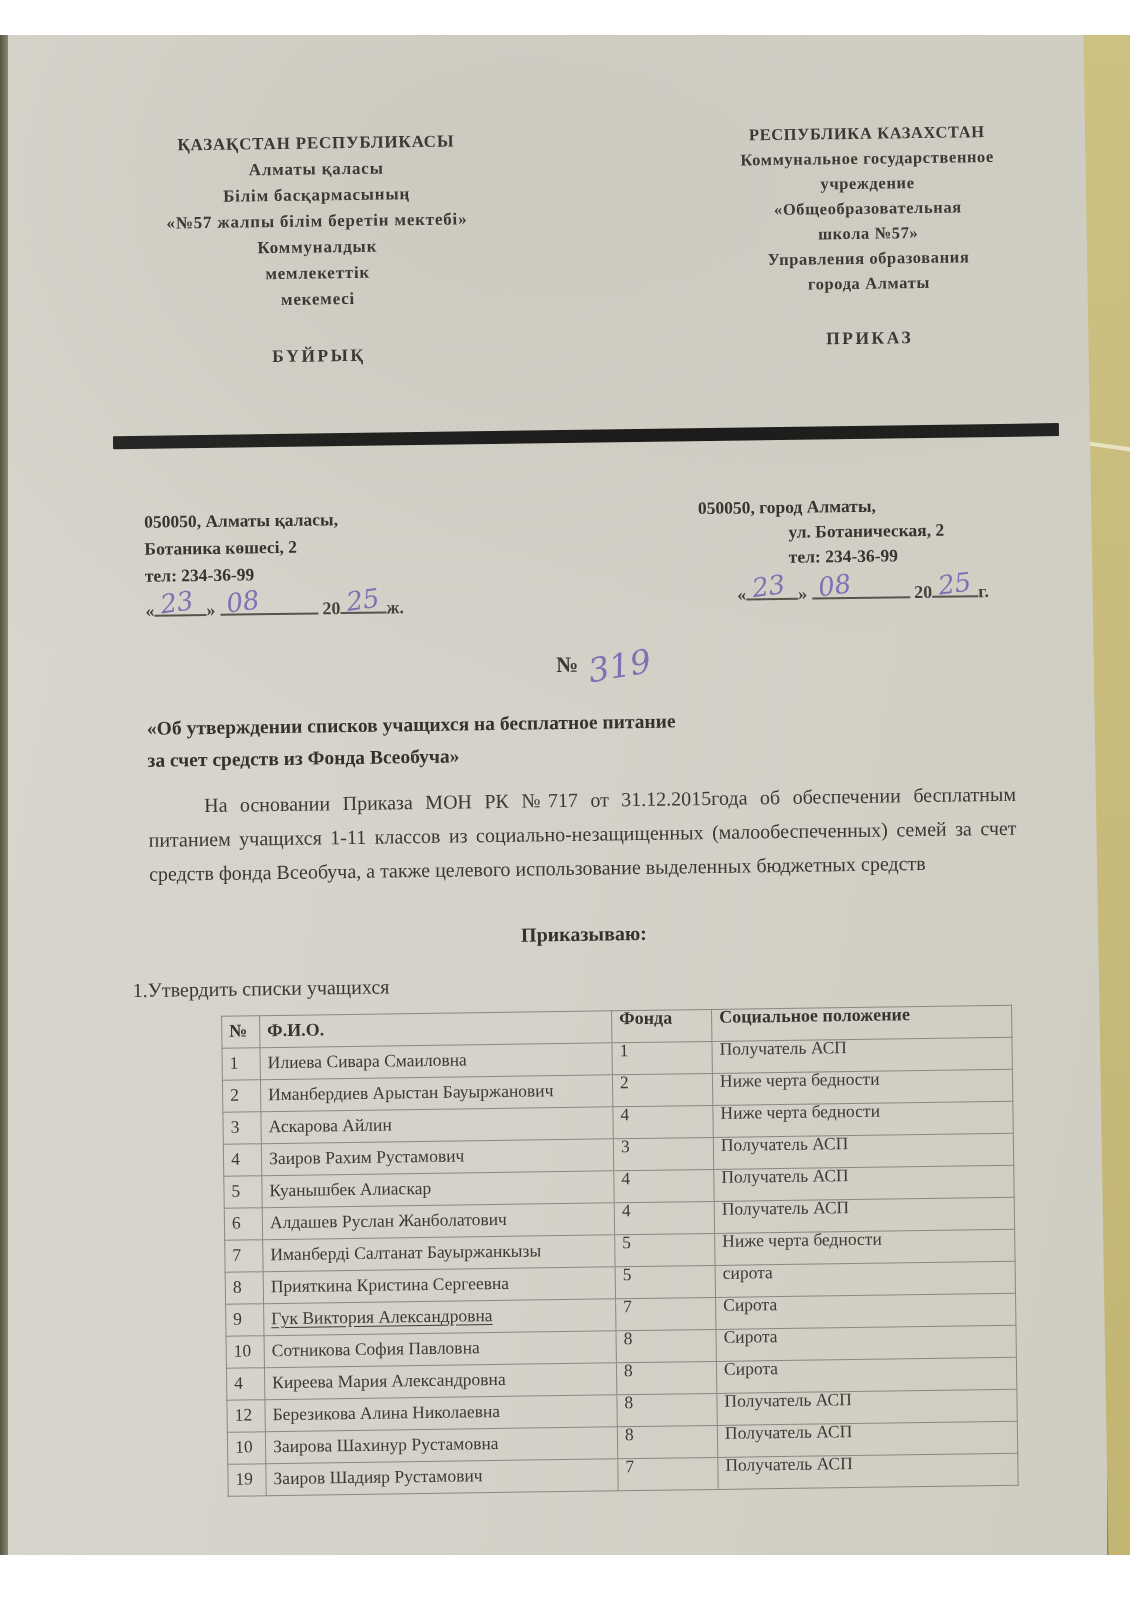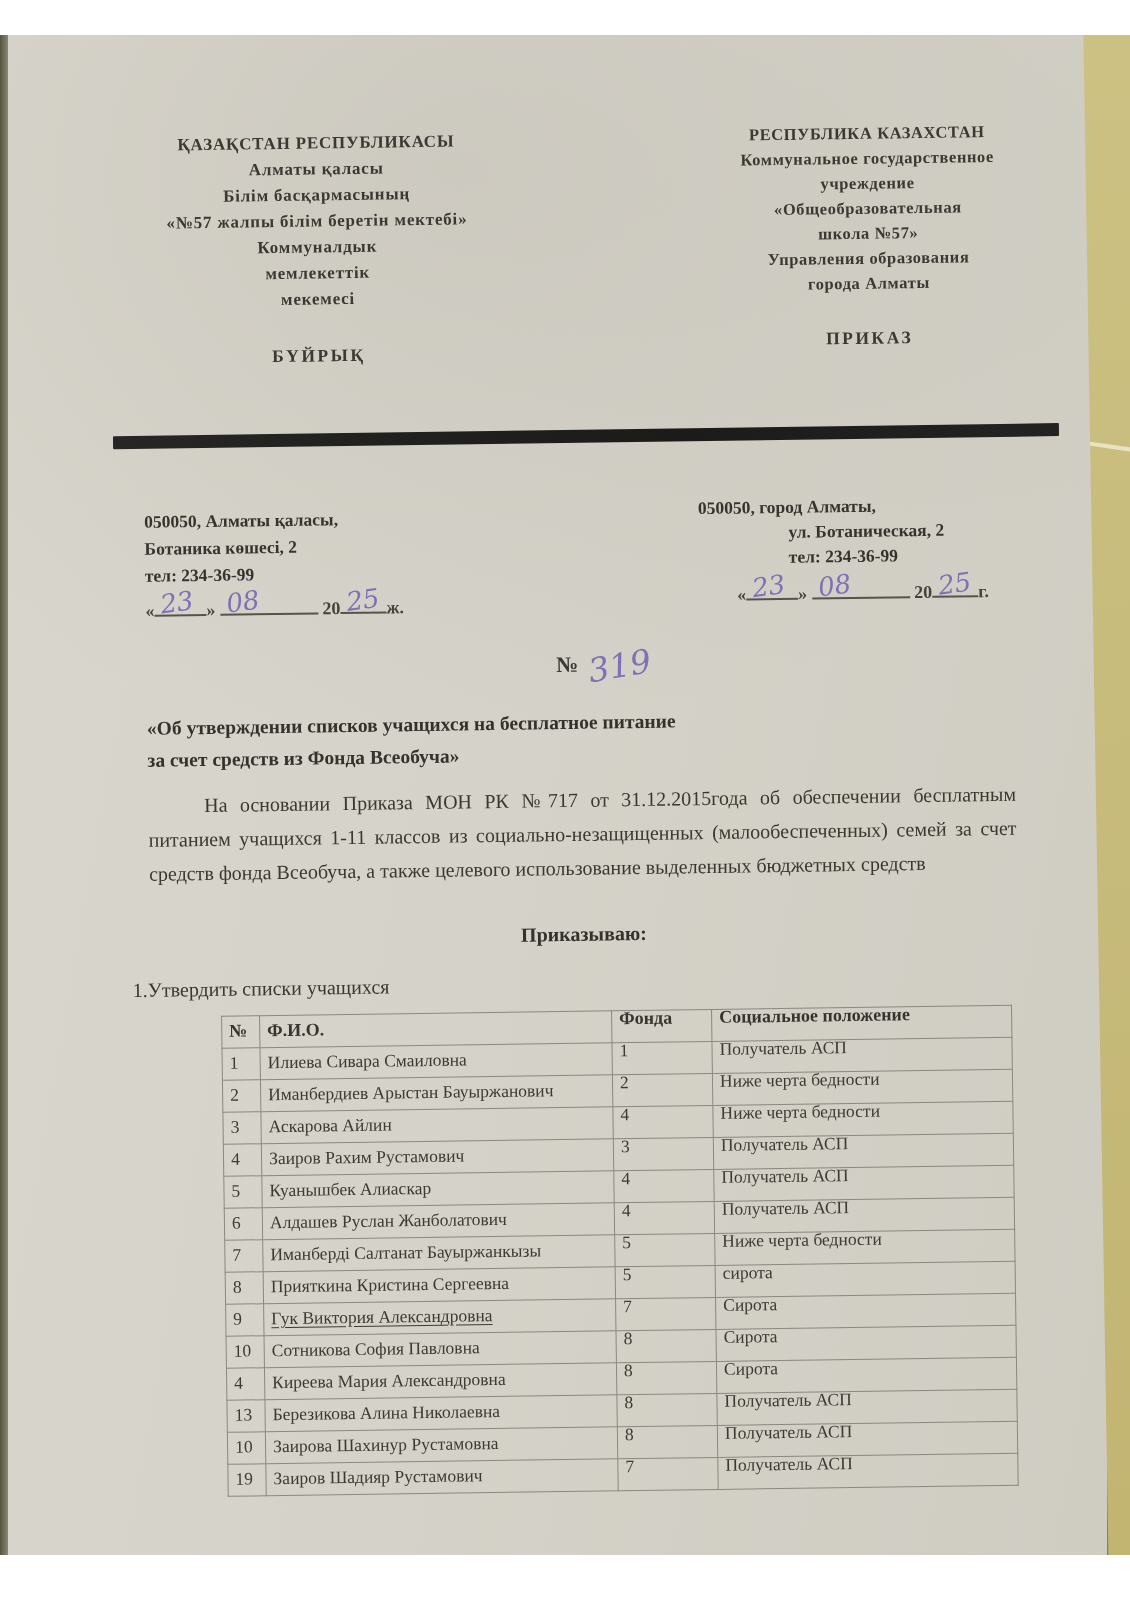--- a/index.html
+++ b/index.html
@@ -273,21 +273,21 @@
               <td class="up"><span>8</span></td>
               <td class="up"><span>Сирота</span></td>
             </tr>
             <tr>
               <td><span>4</span></td>
               <td><span>Киреева Мария Александровна</span></td>
               <td class="up"><span>8</span></td>
               <td class="up"><span>Сирота</span></td>
             </tr>
             <tr>
-              <td><span>13</span></td>
+              <td><span>12</span></td>
               <td><span>Березикова Алина Николаевна</span></td>
               <td class="up"><span>8</span></td>
               <td class="up"><span>Получатель АСП</span></td>
             </tr>
             <tr>
               <td><span>10</span></td>
               <td><span>Заирова Шахинур Рустамовна</span></td>
               <td class="up"><span>8</span></td>
               <td class="up"><span>Получатель АСП</span></td>
             </tr>

